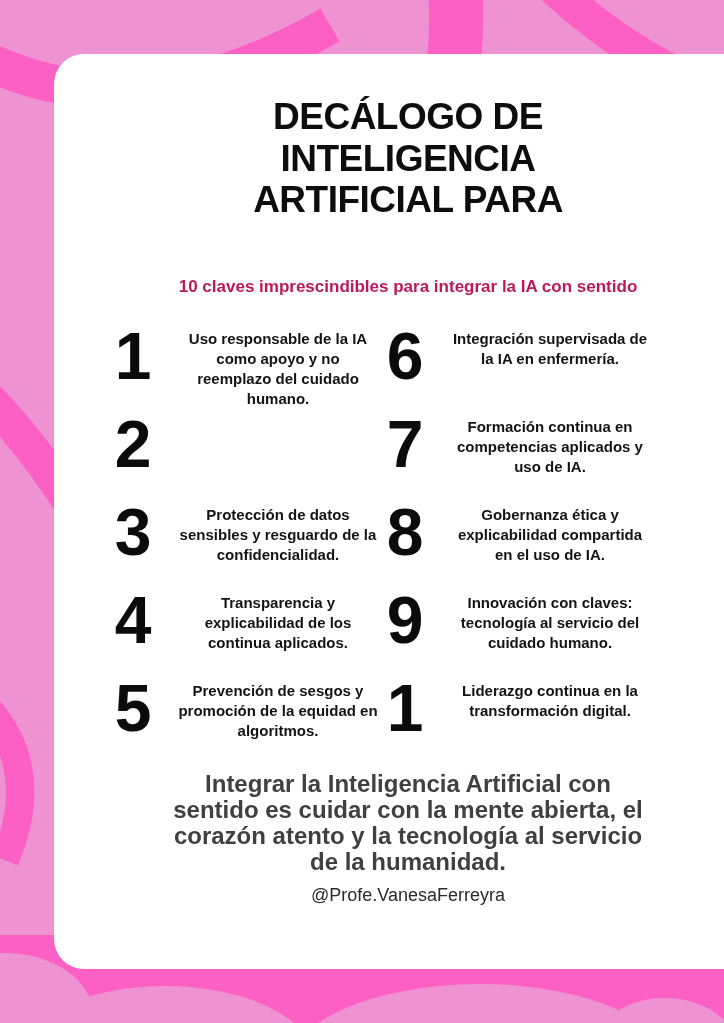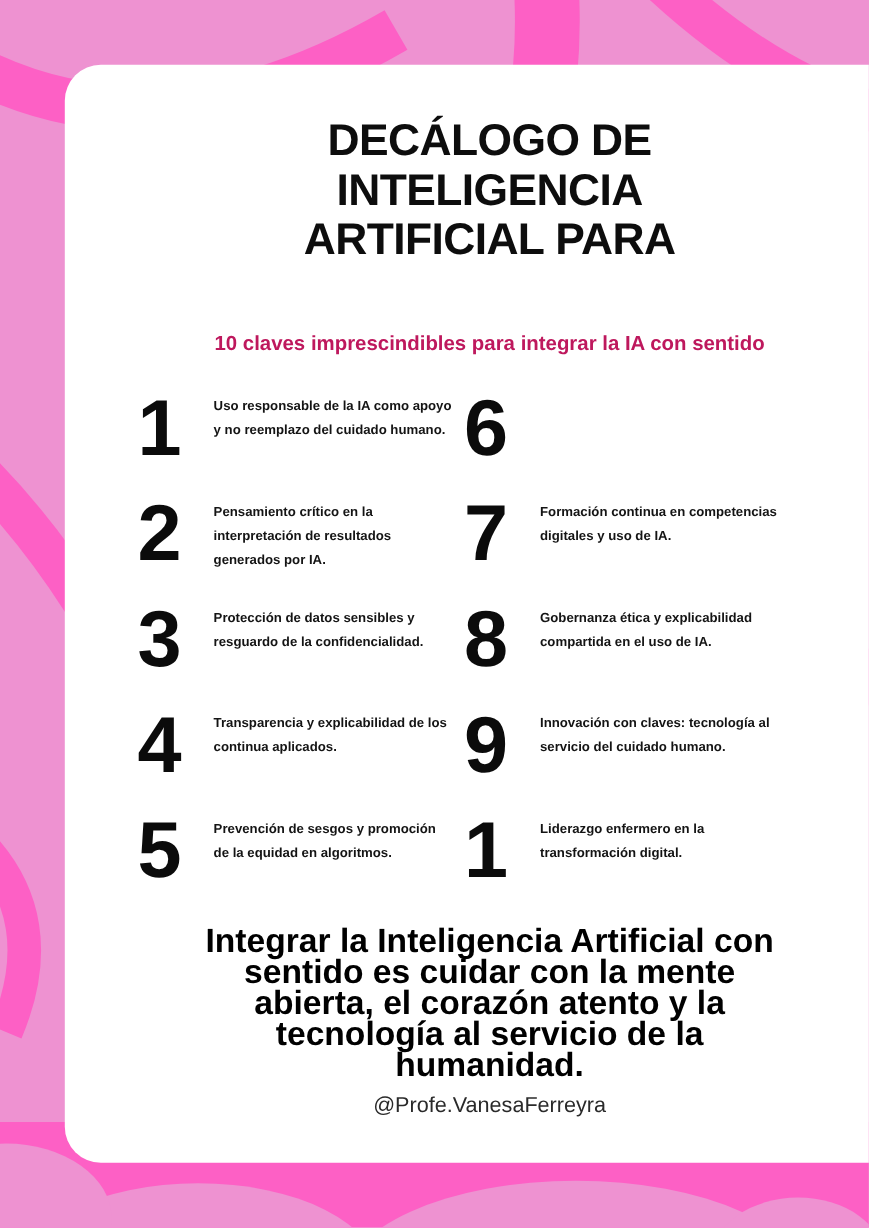--- a/index.html
+++ b/index.html
@@ -71,32 +71,33 @@
     font-weight: bold;
     font-size: 66px;
     line-height: 0.82;
     letter-spacing: -2px;
     text-align: center;
     color: #0b0b0b;
   }
   .txt {
     width: 200px;
     font-weight: bold;
-    font-size: 11px;
+    font-size: 15px;
     line-height: 20px;
     padding-top: 2px;
     color: #141414;
+    text-align: center;
   }
   .closing {
     margin: 4px auto 0 auto;
     max-width: 480px;
     font-weight: bold;
-    font-size: 28px;
+    font-size: 24px;
     line-height: 26px;
-    color: #000000;
+    color: #404040;
   }
   .handle {
     margin-top: 10px;
     font-size: 18px;
     font-weight: normal;
     color: #2a2a2a;
   }
 </style>
 </head>
 <body>
@@ -134,53 +135,53 @@
     <div class="subtitle">10 claves imprescindibles para integrar la IA con sentido</div>
 
     <div class="grid">
 
       <div class="item">
         <div class="num">1</div>
         <div class="txt">Uso responsable de la IA como apoyo y no reemplazo del cuidado humano.</div>
       </div>
       <div class="item">
         <div class="num">2</div>
-        <div class="txt">Pensamiento crítico en la interpretación de resultados generados por IA.</div>
       </div>
       <div class="item">
         <div class="num">3</div>
         <div class="txt">Protección de datos sensibles y resguardo de la confidencialidad.</div>
       </div>
       <div class="item">
         <div class="num">4</div>
         <div class="txt">Transparencia y explicabilidad de los continua aplicados.</div>
       </div>
       <div class="item">
         <div class="num">5</div>
         <div class="txt">Prevención de sesgos y promoción de la equidad en algoritmos.</div>
       </div>
 
       <div class="item">
         <div class="num">6</div>
+        <div class="txt">Integración supervisada de la IA en enfermería.</div>
       </div>
       <div class="item">
         <div class="num">7</div>
-        <div class="txt">Formación continua en competencias digitales y uso de IA.</div>
+        <div class="txt">Formación continua en competencias aplicados y uso de IA.</div>
       </div>
       <div class="item">
         <div class="num">8</div>
         <div class="txt">Gobernanza ética y explicabilidad compartida en el uso de IA.</div>
       </div>
       <div class="item">
         <div class="num">9</div>
         <div class="txt">Innovación con claves: tecnología al servicio del cuidado humano.</div>
       </div>
       <div class="item">
         <div class="num">1</div>
-        <div class="txt">Liderazgo enfermero en la transformación digital.</div>
+        <div class="txt">Liderazgo continua en la transformación digital.</div>
       </div>
 
     </div>
 
     <div class="closing">Integrar la Inteligencia Artificial con sentido es cuidar con la mente abierta, el corazón atento y la tecnología al servicio de la humanidad.</div>
 
     <div class="handle">@Profe.VanesaFerreyra</div>
 
   </div>
 </div>

